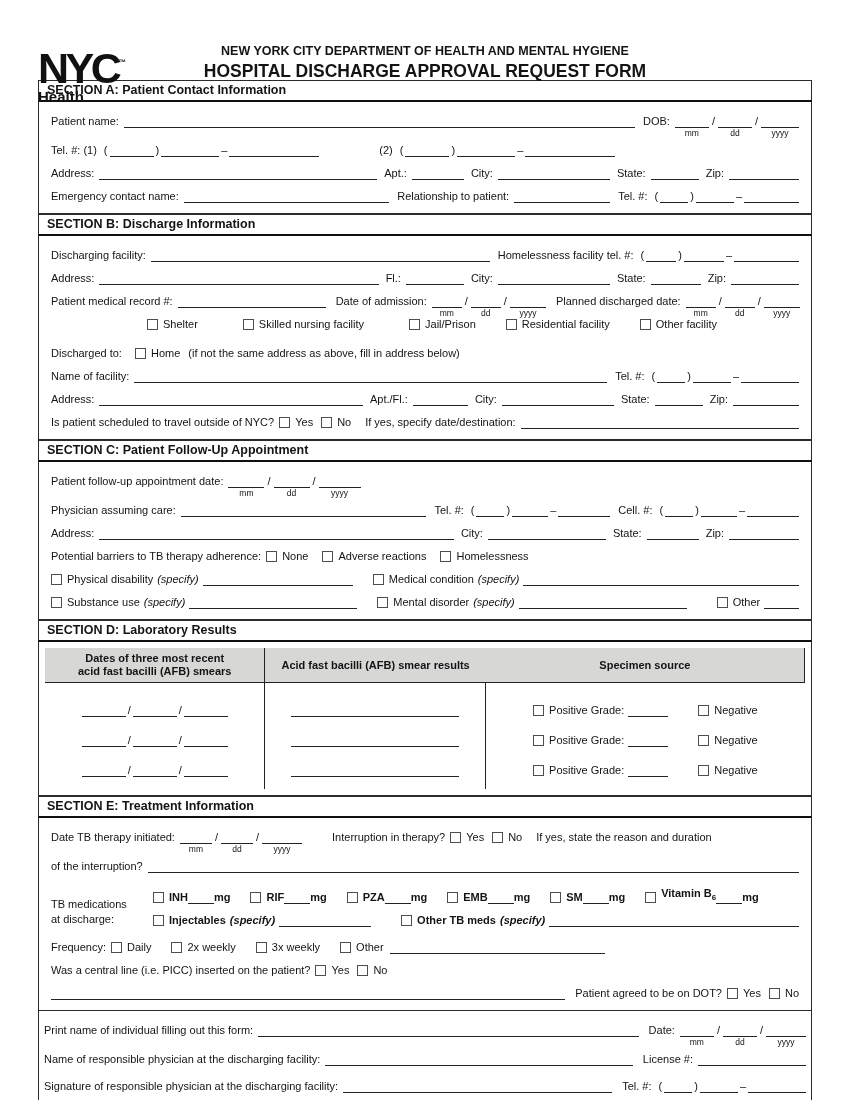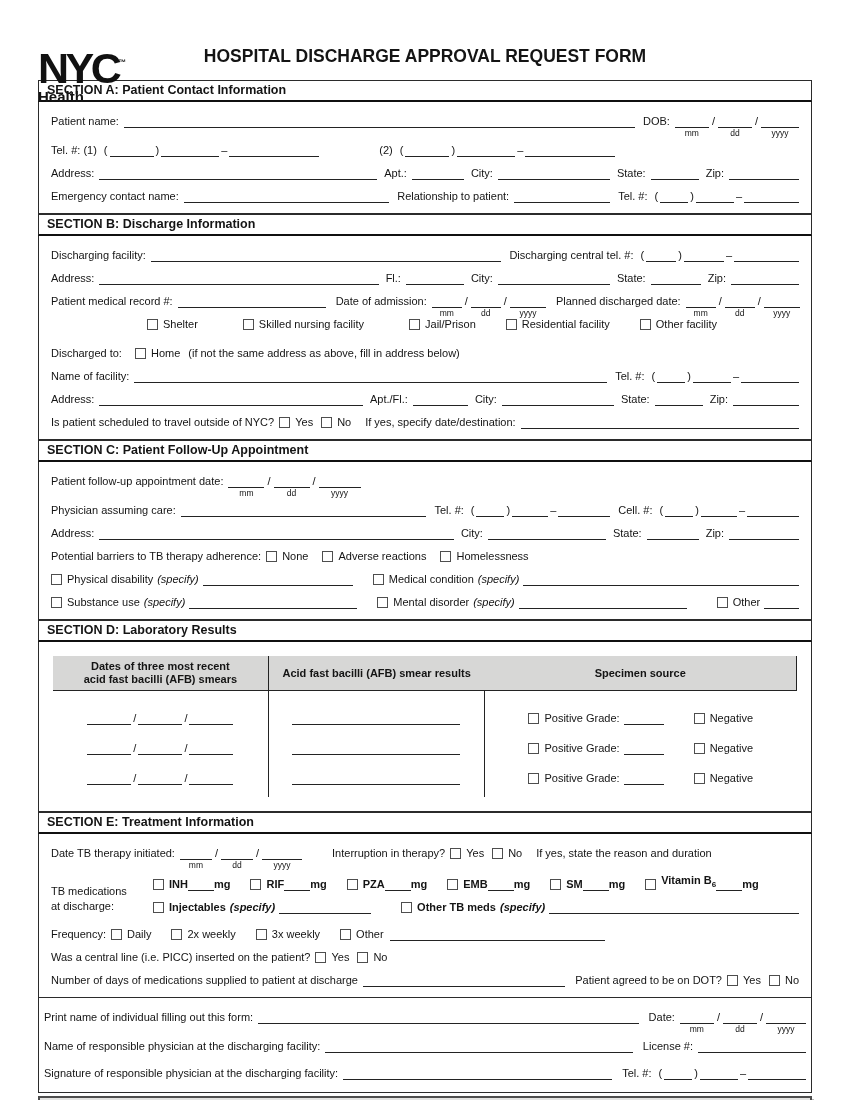--- a/index.html
+++ b/index.html
@@ -77,20 +77,21 @@
 <body>
 
 <div class="page">
 
   <div class="hdr">
     <div class="logo">
       <div class="logo-nyc"><span>NYC</span><span class="logo-tm">™</span></div>
       <div class="logo-health">Health</div>
     </div>
     <div class="hc">
+      <div class="h1">NEW YORK CITY DEPARTMENT OF HEALTH AND MENTAL HYGIENE</div>
       <div class="ht">HOSPITAL DISCHARGE APPROVAL REQUEST FORM</div>
     </div>
   </div>
 
   <div class="form">
 
     <div class="sec-t">SECTION A: Patient Contact Information</div>
     <div class="sec-b">
       <div class="frow">
         <span class="lbl">Patient name:</span>
@@ -161,21 +162,21 @@
             <span class="ln" style="width:55px"></span>
         </span>
       </div>
     </div>
 
     <div class="sec-t">SECTION B: Discharge Information</div>
     <div class="sec-b">
       <div class="frow">
         <span class="lbl">Discharging facility:</span>
         <span class="ln grow"></span>
-        <span class="lbl" style="padding-left:8px">Discharging central tel. #:</span>
+        <span class="lbl" style="padding-left:8px">Homelessness facility tel. #:</span>
         <span class="ph">
           <span class="pr">(</span>
             <span class="ln" style="width:30px"></span>
             <span class="pr">)</span>
             <span class="ln" style="width:40px"></span>
             <span class="pr">–</span>
             <span class="ln" style="width:65px"></span>
         </span>
       </div>
       <div class="frow">
@@ -376,21 +377,21 @@
         <span class="cl it" style="padding-left:4px">(specify)</span>
         <span class="ln" style="width:168px;margin-left:4px"></span>
         <span class="gap30"></span>
         <span class="cb"></span>
         <span class="cl">Other</span>
         <span class="ln grow" style="margin-left:4px"></span>
       </div>
     </div>
 
     <div class="sec-t">SECTION D: Laboratory Results</div>
-    <div class="sec-b" style="padding:14px">
+    <div class="sec-b" style="padding:6px">
       <div class="lab">
         <div class="lh">
           <span>Dates of three most recent</span>
           <span>acid fast bacilli (AFB) smears</span>
         </div>
         <div class="lh last">
           <span>Acid fast bacilli (AFB) smear results</span>
         </div>
         <div class="lh">
           <span>Specimen source</span>
@@ -478,20 +479,24 @@
         <span class="gap30"></span>
         <span class="lbl">Interruption in therapy?</span>
         <span class="cb"></span>
         <span class="cl">Yes</span>
         <span class="gap8"></span>
         <span class="cb"></span>
         <span class="cl">No</span>
         <span class="gap14"></span>
         <span class="cl">If yes, state the reason and duration</span>
       </div>
+      <div class="frow mt16">
+        <span class="lbl">of the interruption?</span>
+        <span class="ln grow"></span>
+      </div>
       <div class="frow mt14">
         <div class="meds-lbl">
           <div>TB medications</div>
           <div>at discharge:</div>
         </div>
         <div class="meds-body">
           <div class="frow">
             <span class="cb"></span>
             <span class="cl">INH</span>
             <span class="ln" style="width:26px"></span>
@@ -552,21 +557,20 @@
       </div>
       <div class="frow">
         <span class="lbl">Was a central line (i.e. PICC) inserted on the patient?</span>
         <span class="cb"></span>
         <span class="cl">Yes</span>
         <span class="gap8"></span>
         <span class="cb"></span>
         <span class="cl">No</span>
       </div>
       <div class="frow">
-        <span class="lbl">Number of days of medications supplied to patient at discharge</span>
         <span class="ln grow"></span>
         <span class="lbl" style="padding-left:10px">Patient agreed to be on DOT?</span>
         <span class="cb"></span>
         <span class="cl">Yes</span>
         <span class="gap8"></span>
         <span class="cb"></span>
         <span class="cl">No</span>
       </div>
     </div>
 

